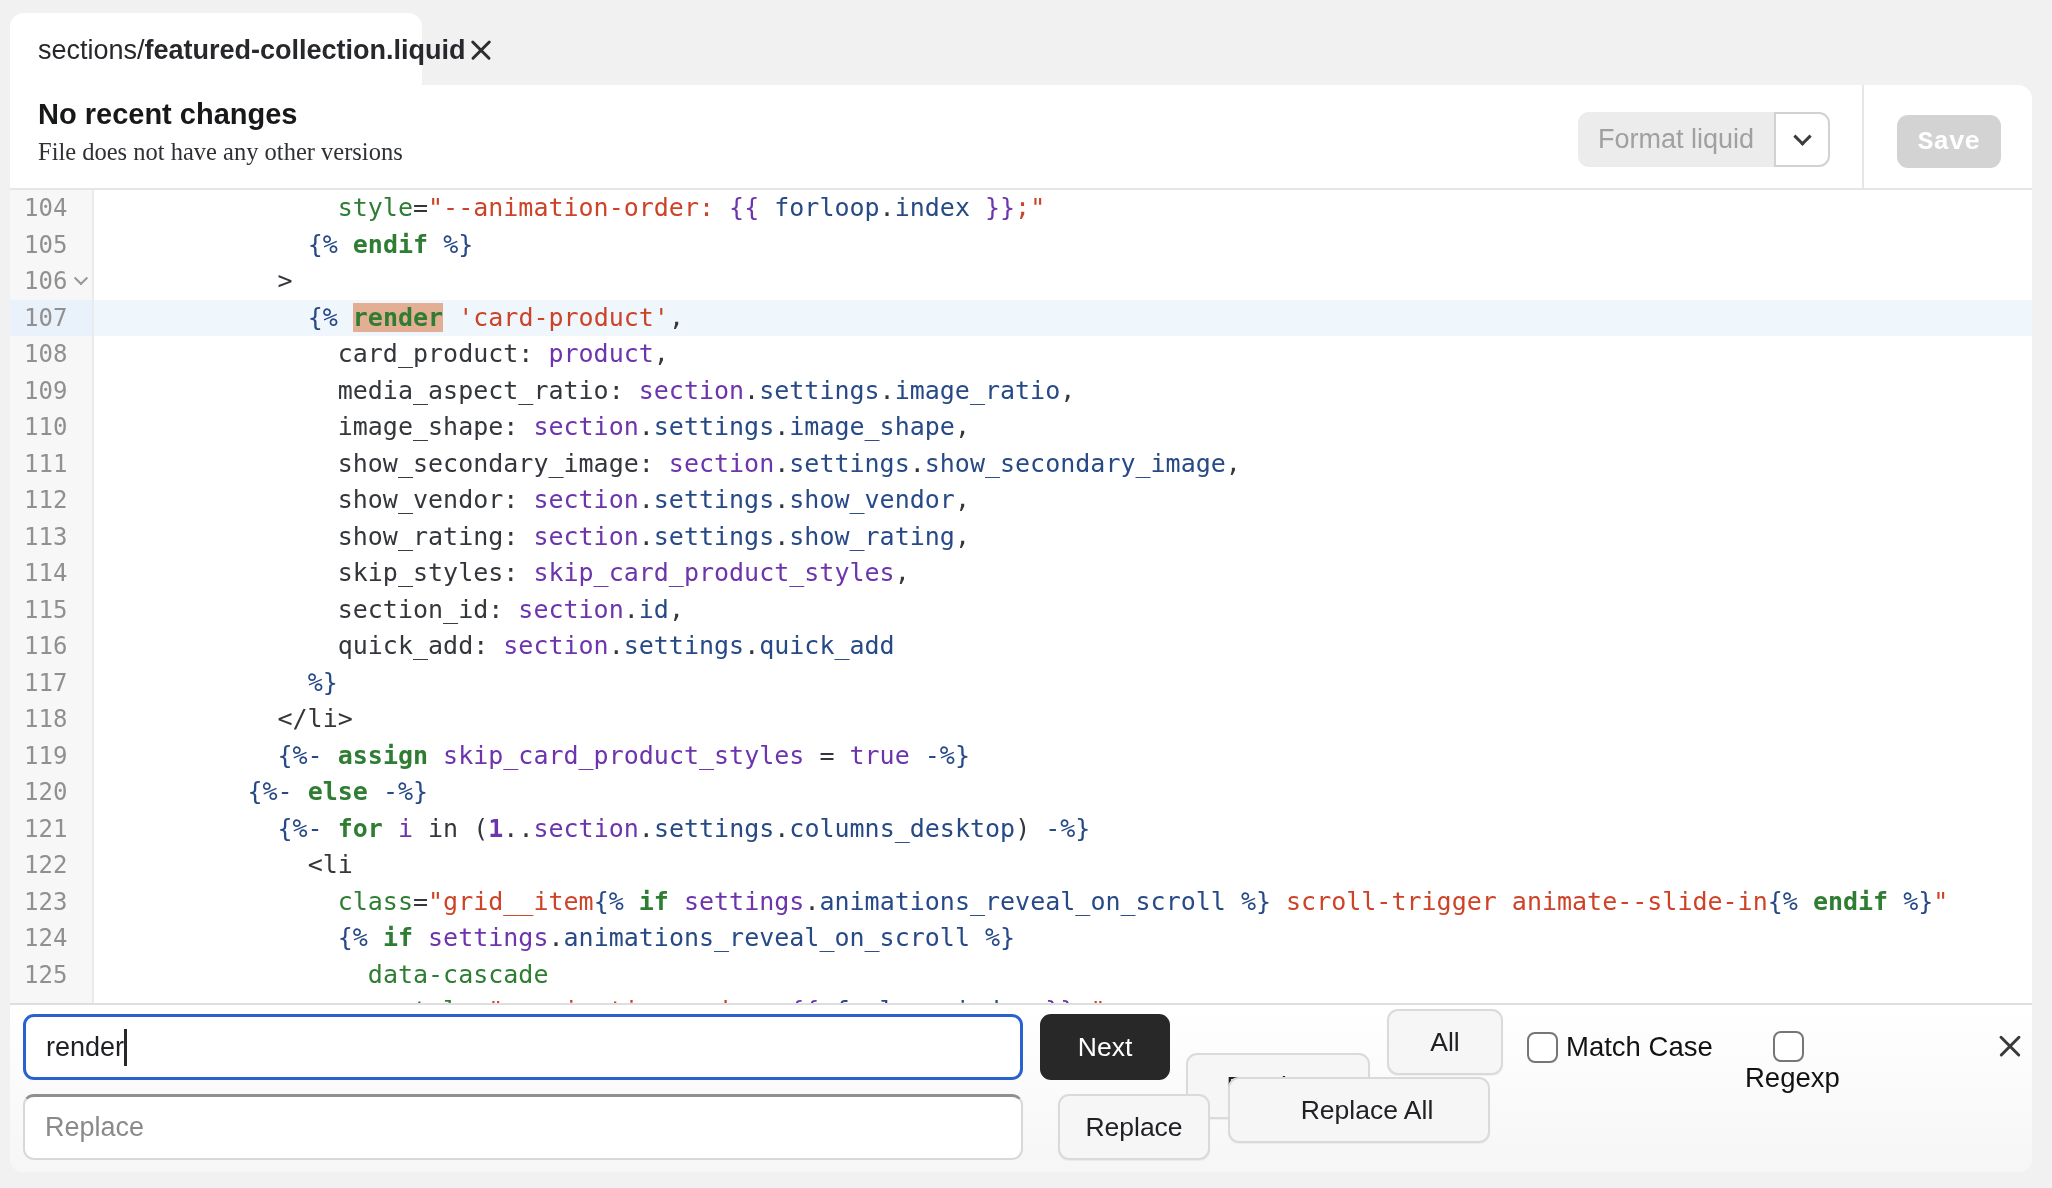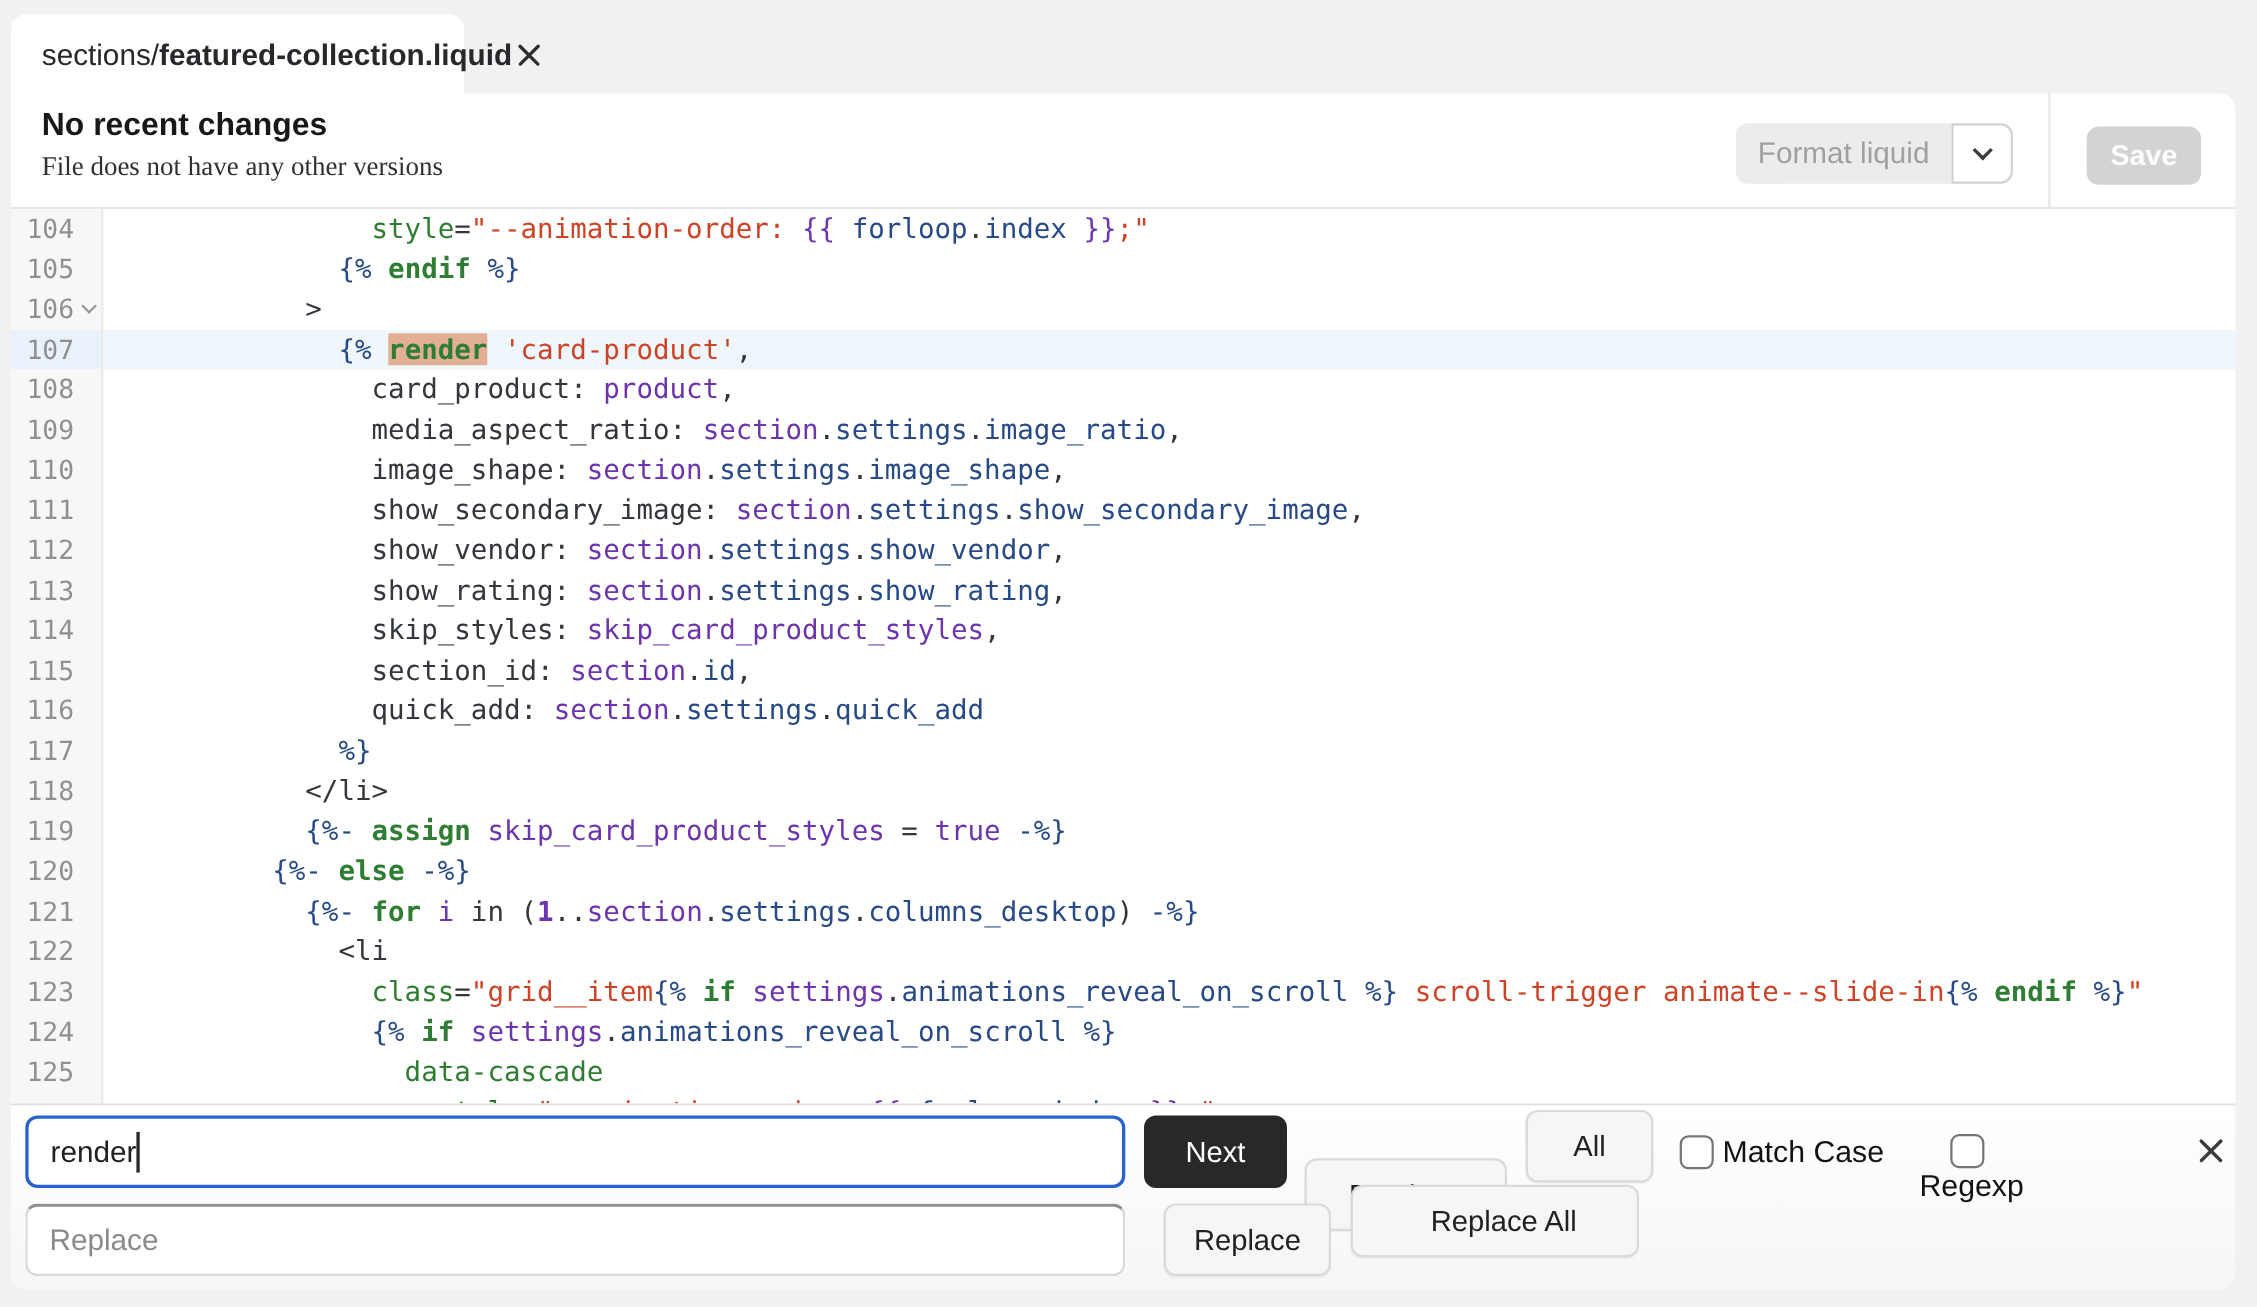--- a/index.html
+++ b/index.html
@@ -44,21 +44,21 @@
   .format-caret {
     width:56px; height:55px; background:#ffffff; border:2px solid #d2d2d2; border-radius:0 11px 11px 0;
     display:flex; align-items:center; justify-content:center; cursor:pointer;
   }
   .chev-down { width:13px; height:13px; border-right:3px solid #3c3c3c; border-bottom:3px solid #3c3c3c;
     transform:rotate(45deg) translate(-2px,-2px); }
   .v-divider { position:absolute; left:1852px; top:0; width:2px; height:103px; background:#e6e6e6; }
   .save-btn {
     position:absolute; left:1887px; top:30px; width:104px; height:53px;
     background:#d3d3d3; color:#ffffff; font-size:26px; font-weight:700;
-    border:none; border-radius:11px; font-family:Liberation Sans, sans-serif;
+    border:none; border-radius:11px; font-family:Liberation Mono, monospace;
   }
 
   
   .code-area {
     height:813px; overflow:hidden; background:#ffffff;
     font-family:"DejaVu Sans Mono", monospace; font-size:25px;
   }
   .code-row { display:flex; height:36.5px; }
   .gutter {
     flex:0 0 84px; background:#f7f7f8; border-right:2px solid #eaeaea;

